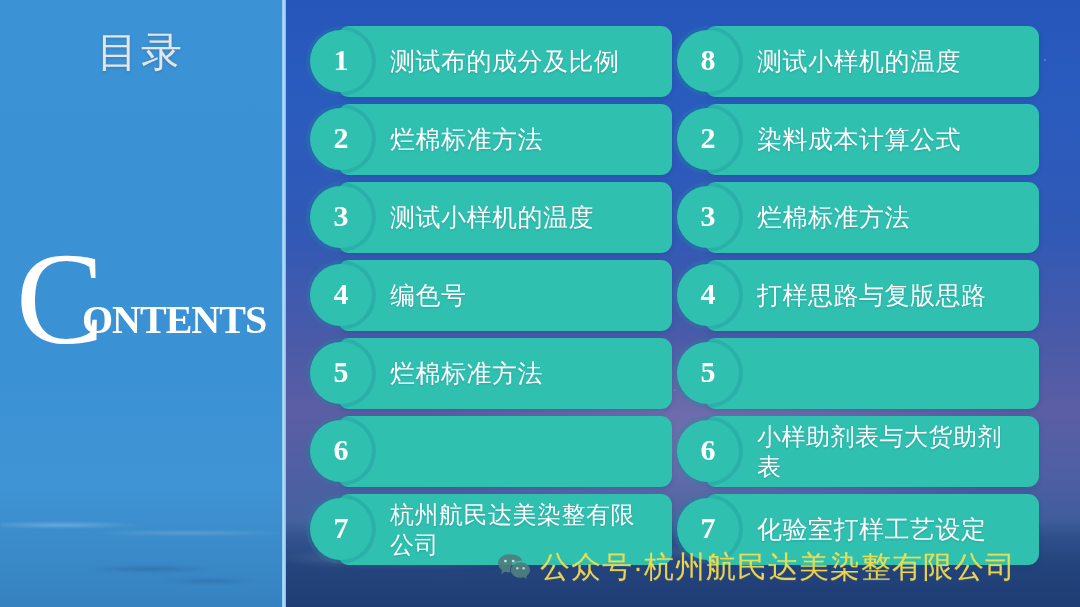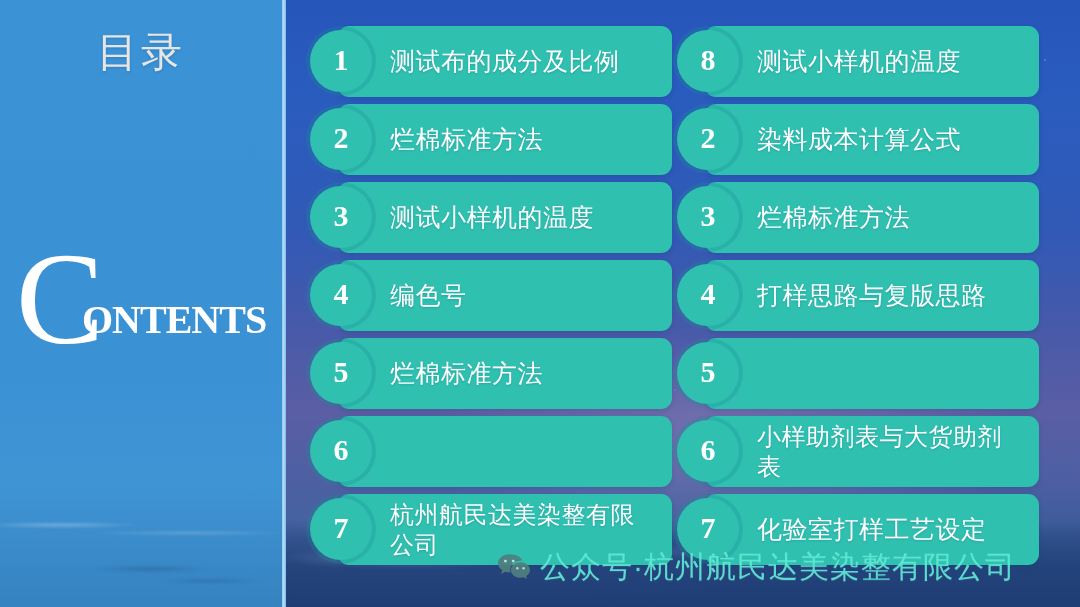--- a/index.html
+++ b/index.html
@@ -147,21 +147,21 @@
     z-index:3;
     text-shadow:0 1px 2px rgba(20,70,110,.22);
   }
   .label.two-line{font-size:24px;line-height:30px;}
 
   
   .watermark{
     position:absolute;left:497px;top:548px;height:38px;
     display:flex;align-items:center;gap:9px;
     z-index:9;
-    color:#5eead4;opacity:.92;
+    color:#fde047;opacity:.92;
     font-size:30px;line-height:38px;letter-spacing:1px;
     text-shadow:0 1px 1px rgba(255,255,255,.10);
   }
   .wechat{
     position:relative;width:34px;height:28px;flex:0 0 34px;
   }
   .wechat svg{display:block;}
 </style>
 </head>
 <body>

